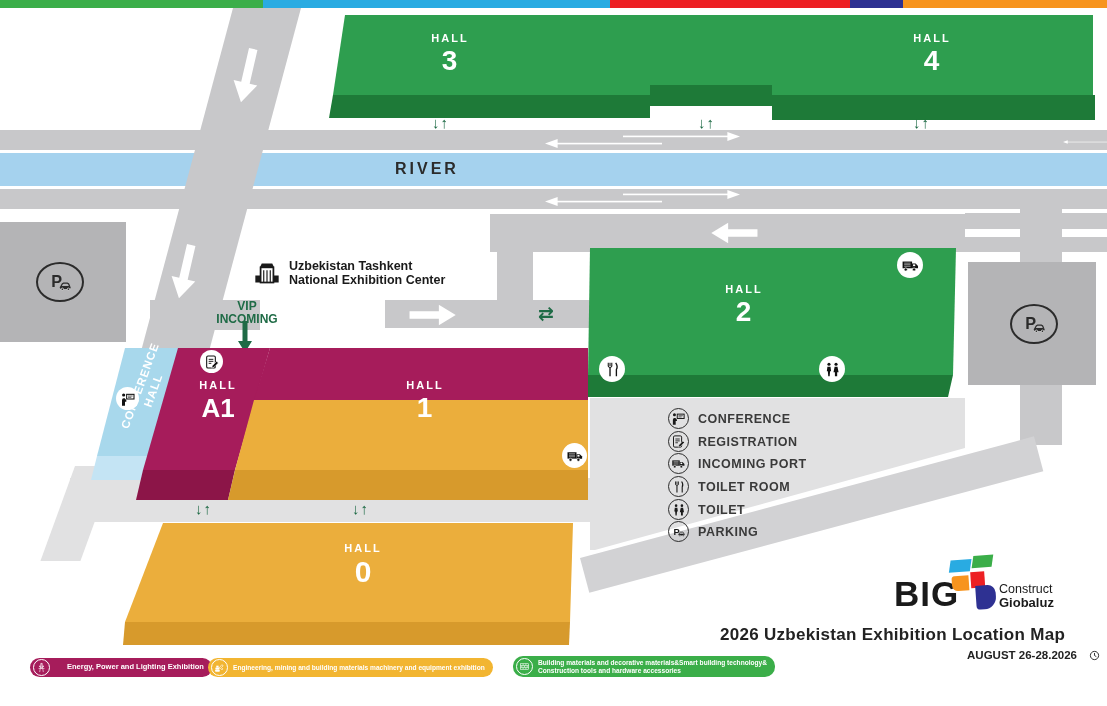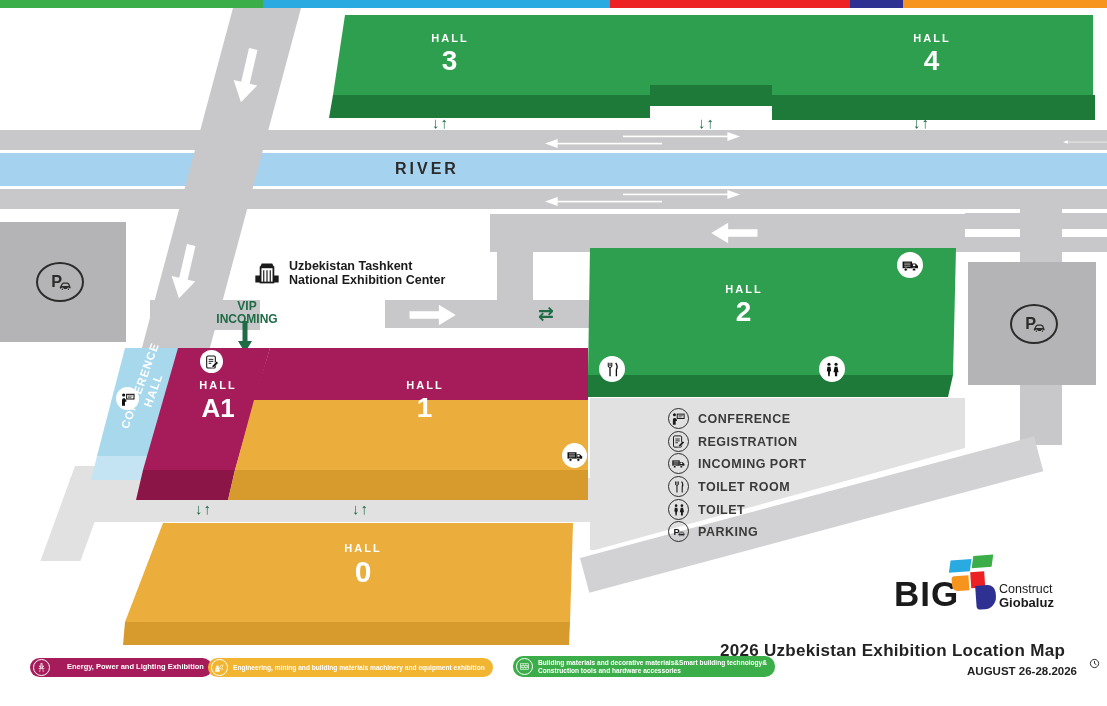--- a/index.html
+++ b/index.html
@@ -14,21 +14,21 @@
   .hl-lg{font-size:28px;margin-top:3px;letter-spacing:1px;}
   .gate{color:var(--dgreen);font-weight:bold;font-size:15px;letter-spacing:1px;}
   .icirc{border:1.6px solid #2b2b2b;border-radius:50%;display:flex;align-items:center;justify-content:center;color:#1a1a1a;background:transparent;box-sizing:border-box;}
   .iwhite{background:#fff;border:none;border-radius:50%;display:flex;align-items:center;justify-content:center;color:#111;}
   .pellipse{border:2px solid #2b2b2b;border-radius:50%;display:flex;align-items:center;justify-content:center;color:#2b2b2b;background:transparent;}
   .lrow{position:absolute;display:flex;align-items:center;gap:9px;}
   .lrow span{font-size:12.5px;font-weight:bold;color:#3a3a3a;letter-spacing:0.5px;}
   .badge{position:absolute;display:flex;align-items:center;gap:5px;border-radius:10px;color:#fff;padding:0 8px 0 3px;box-sizing:border-box;}
   .badge .bic{width:15px;height:15px;border:1.1px solid #fff;border-radius:50%;display:flex;align-items:center;justify-content:center;color:#fff;flex:0 0 auto;}
   .badge span{font-weight:bold;line-height:1.08;}
-  .ftr{color:#222;font-weight:bold;margin-top:16px;}
+  .ftr{color:#222;font-weight:bold;}
   svg.use{display:block;}
 </style>
 </head>
 <body>
 
 <svg width="0" height="0" style="position:absolute">
   <defs>
     <symbol id="i-conference" viewBox="0 0 24 24">
       <rect x="10" y="5" width="11" height="7" fill="none" stroke="currentColor" stroke-width="1.6"></rect>
       <path d="M12 7.5 h7 M12 9.5 h5" stroke="currentColor" stroke-width="1"></path>

